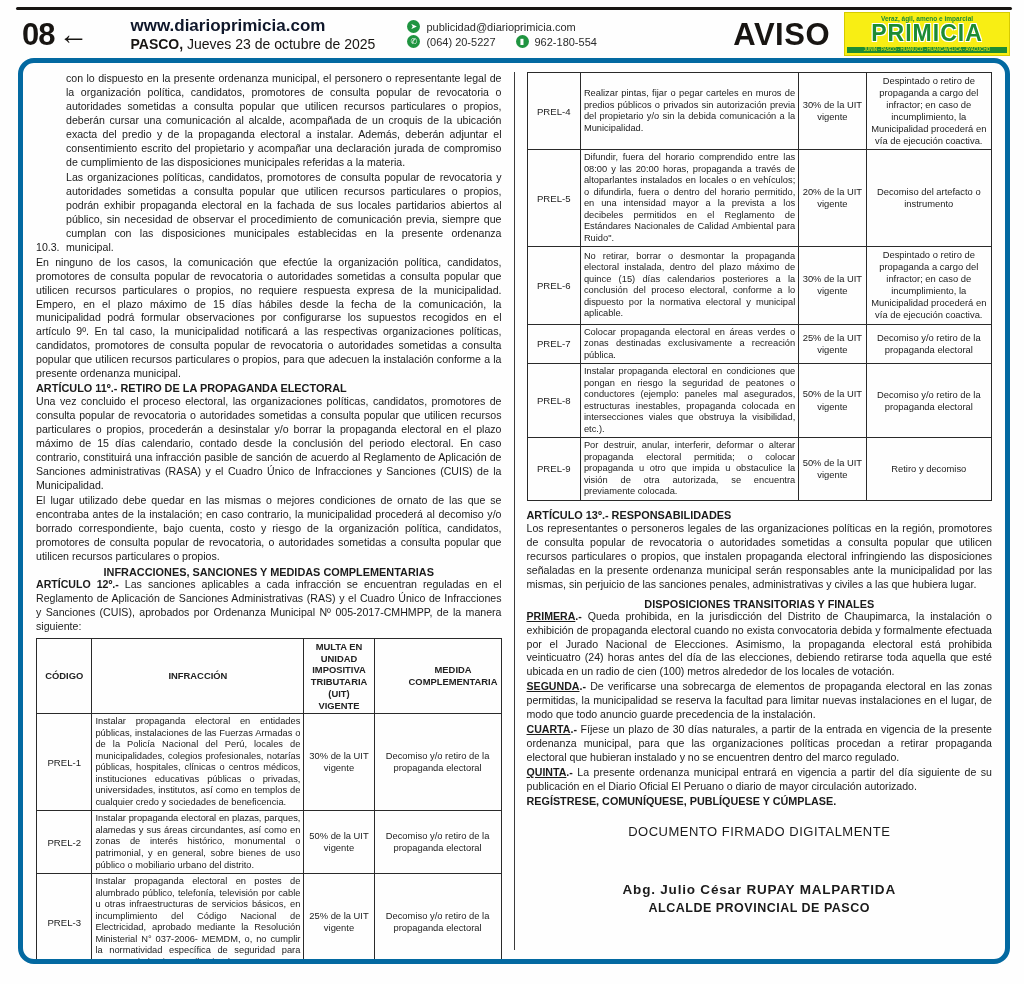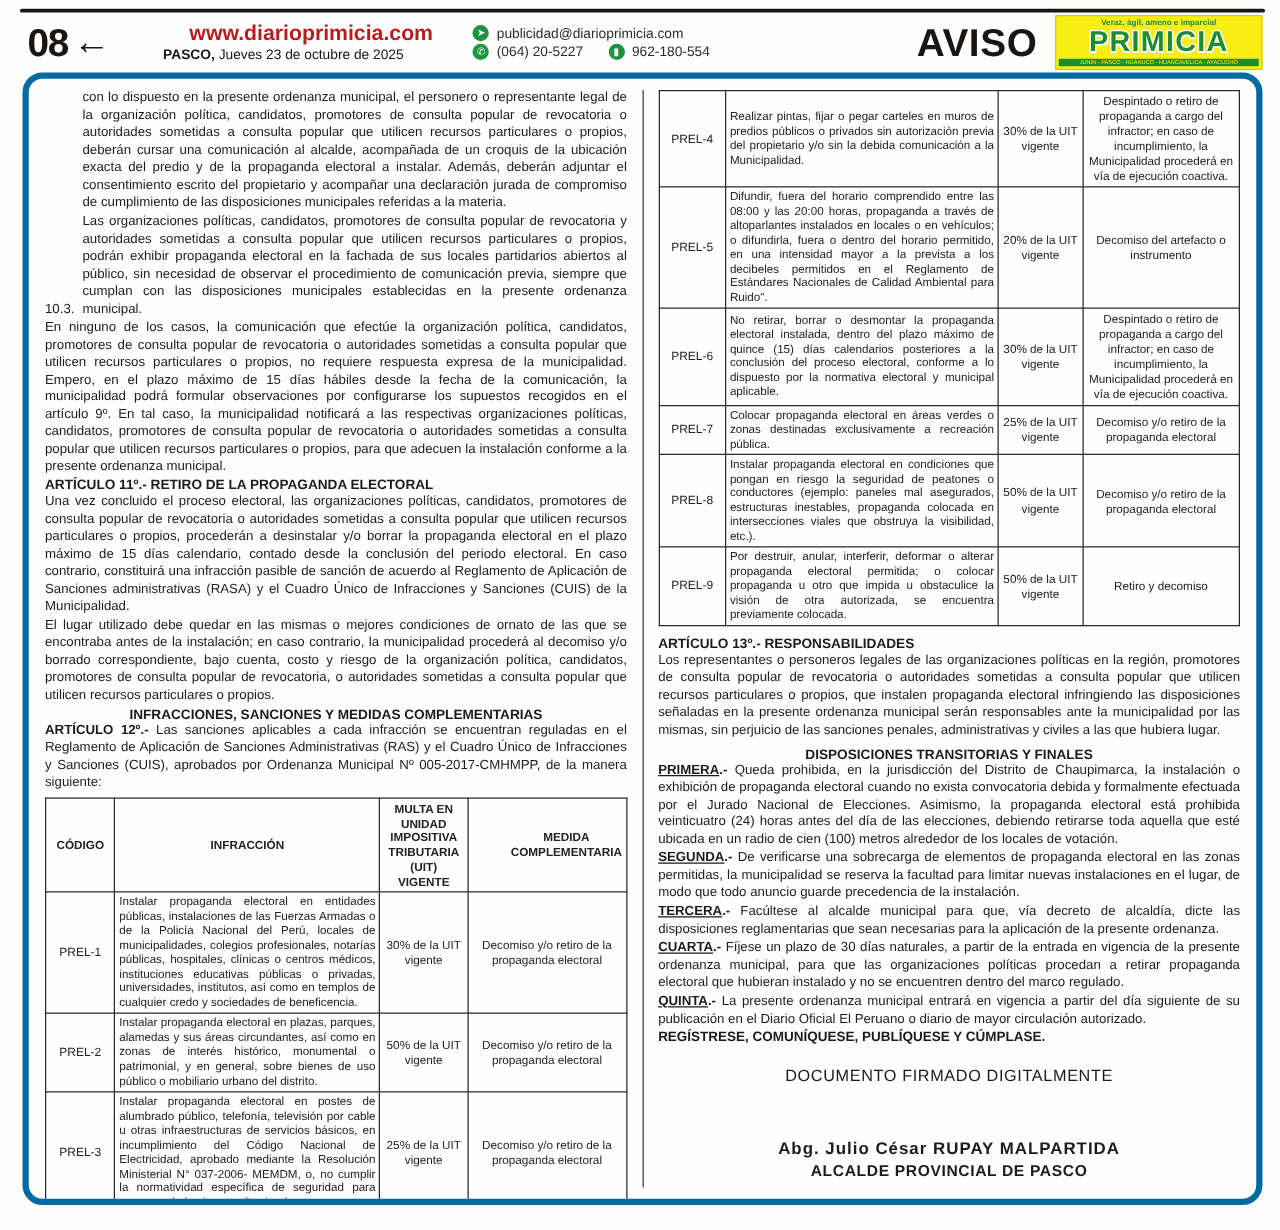--- a/index.html
+++ b/index.html
@@ -4,22 +4,22 @@
 <style>
   html,body{margin:0;padding:0;background:#fff;}
   .page{position:relative;width:1024px;height:984px;background:#fefefe;
         font-family:"Liberation Sans", sans-serif;color:#1b1b1b;overflow:hidden;}
   
   .top-rule{position:absolute;top:7px;left:16px;right:12px;height:3px;background:#181512;border-radius:2px;}
   .header{position:absolute;top:12px;left:22px;right:14px;height:44px;display:flex;align-items:center;}
   .pageno{font-size:31px;font-weight:bold;letter-spacing:-1px;color:#181512;line-height:1;}
   .back-arrow{font-size:30px;font-weight:bold;color:#181512;margin-left:4px;line-height:1;}
   .site-block{margin-left:42px;display:flex;flex-direction:column;line-height:1.15;}
-  .site-url{color:#b91c1c;font-weight:bold;font-size:17px;margin-left:21px;}
-  .site-date{font-size:11px;color:#181512;margin-top:1px;}
+  .site-url{color:#0f172a;font-weight:bold;font-size:17px;}
+  .site-date{font-size:14px;color:#181512;margin-top:1px;}
   .site-date b{font-weight:bold;}
   .contact-block{margin-left:32px;display:flex;flex-direction:column;gap:2px;font-size:11px;color:#2b2b2b;}
   .contact-row{display:flex;align-items:center;gap:6px;}
   .cicon{width:13px;height:13px;border-radius:50%;background:#1f9440;color:#fff;display:inline-flex;
          align-items:center;justify-content:center;font-size:8px;line-height:1;flex:0 0 13px;}
   .aviso{margin-left:auto;font-size:31px;font-weight:bold;letter-spacing:0.5px;color:#181512;margin-right:14px;line-height:1;}
   
   .logo{width:166px;background:#f8ee14;border:1px solid #d6ca00;text-align:center;padding:2px 3px 0 3px;box-sizing:border-box;}
   .logo-tagline{color:#1d8c33;font-size:6.5px;font-weight:bold;line-height:1.1;}
   .logo-name{color:#1d8c33;font-size:23px;font-weight:bold;letter-spacing:1px;line-height:1.02;
@@ -199,21 +199,20 @@
 
       <div class="h-art" style="margin-top:8px;">ARTÍCULO 13º.- RESPONSABILIDADES</div>
       <p class="para">Los representantes o personeros legales de las organizaciones políticas en la región, promotores de consulta popular de revocatoria o autoridades sometidas a consulta popular que utilicen recursos particulares o propios, que instalen propaganda electoral infringiendo las disposiciones señaladas en la presente ordenanza municipal serán responsables ante la municipalidad por las mismas, sin perjuicio de las sanciones penales, administrativas y civiles a las que hubiera lugar.</p>
 
       <div class="h-center" style="margin-top:6px;">DISPOSICIONES TRANSITORIAS Y FINALES</div>
 
       <p class="para disp"><span class="lead-bold"><u>PRIMERA</u><span>.-</span></span><span> Queda prohibida, en la jurisdicción del Distrito de Chaupimarca, la instalación o exhibición de propaganda electoral cuando no exista convocatoria debida y formalmente efectuada por el Jurado Nacional de Elecciones. Asimismo, la propaganda electoral está prohibida veinticuatro (24) horas antes del día de las elecciones, debiendo retirarse toda aquella que esté ubicada en un radio de cien (100) metros alrededor de los locales de votación.</span></p>
 
       <p class="para disp"><span class="lead-bold"><u>SEGUNDA</u><span>.-</span></span><span> De verificarse una sobrecarga de elementos de propaganda electoral en las zonas permitidas, la municipalidad se reserva la facultad para limitar nuevas instalaciones en el lugar, de modo que todo anuncio guarde precedencia de la instalación.</span></p>
 
-      <p class="para disp"><span class="lead-bold"><u>TERCERA</u><span>.-</span></span><span> Facúltese al alcalde municipal para que, vía decreto de alcaldía, dicte las disposiciones reglamentarias que sean necesarias para la aplicación de la presente ordenanza.</span></p>
 
       <p class="para disp"><span class="lead-bold"><u>CUARTA</u><span>.-</span></span><span> Fíjese un plazo de 30 días naturales, a partir de la entrada en vigencia de la presente ordenanza municipal, para que las organizaciones políticas procedan a retirar propaganda electoral que hubieran instalado y no se encuentren dentro del marco regulado.</span></p>
 
       <p class="para disp"><span class="lead-bold"><u>QUINTA</u><span>.-</span></span><span> La presente ordenanza municipal entrará en vigencia a partir del día siguiente de su publicación en el Diario Oficial El Peruano o diario de mayor circulación autorizado.</span></p>
 
       <p class="registrese">REGÍSTRESE, COMUNÍQUESE, PUBLÍQUESE Y CÚMPLASE.</p>
 
       <div class="signature">
         <div class="sig-1">DOCUMENTO FIRMADO DIGITALMENTE</div>
         <div class="sig-2">Abg. Julio César RUPAY MALPARTIDA</div>

